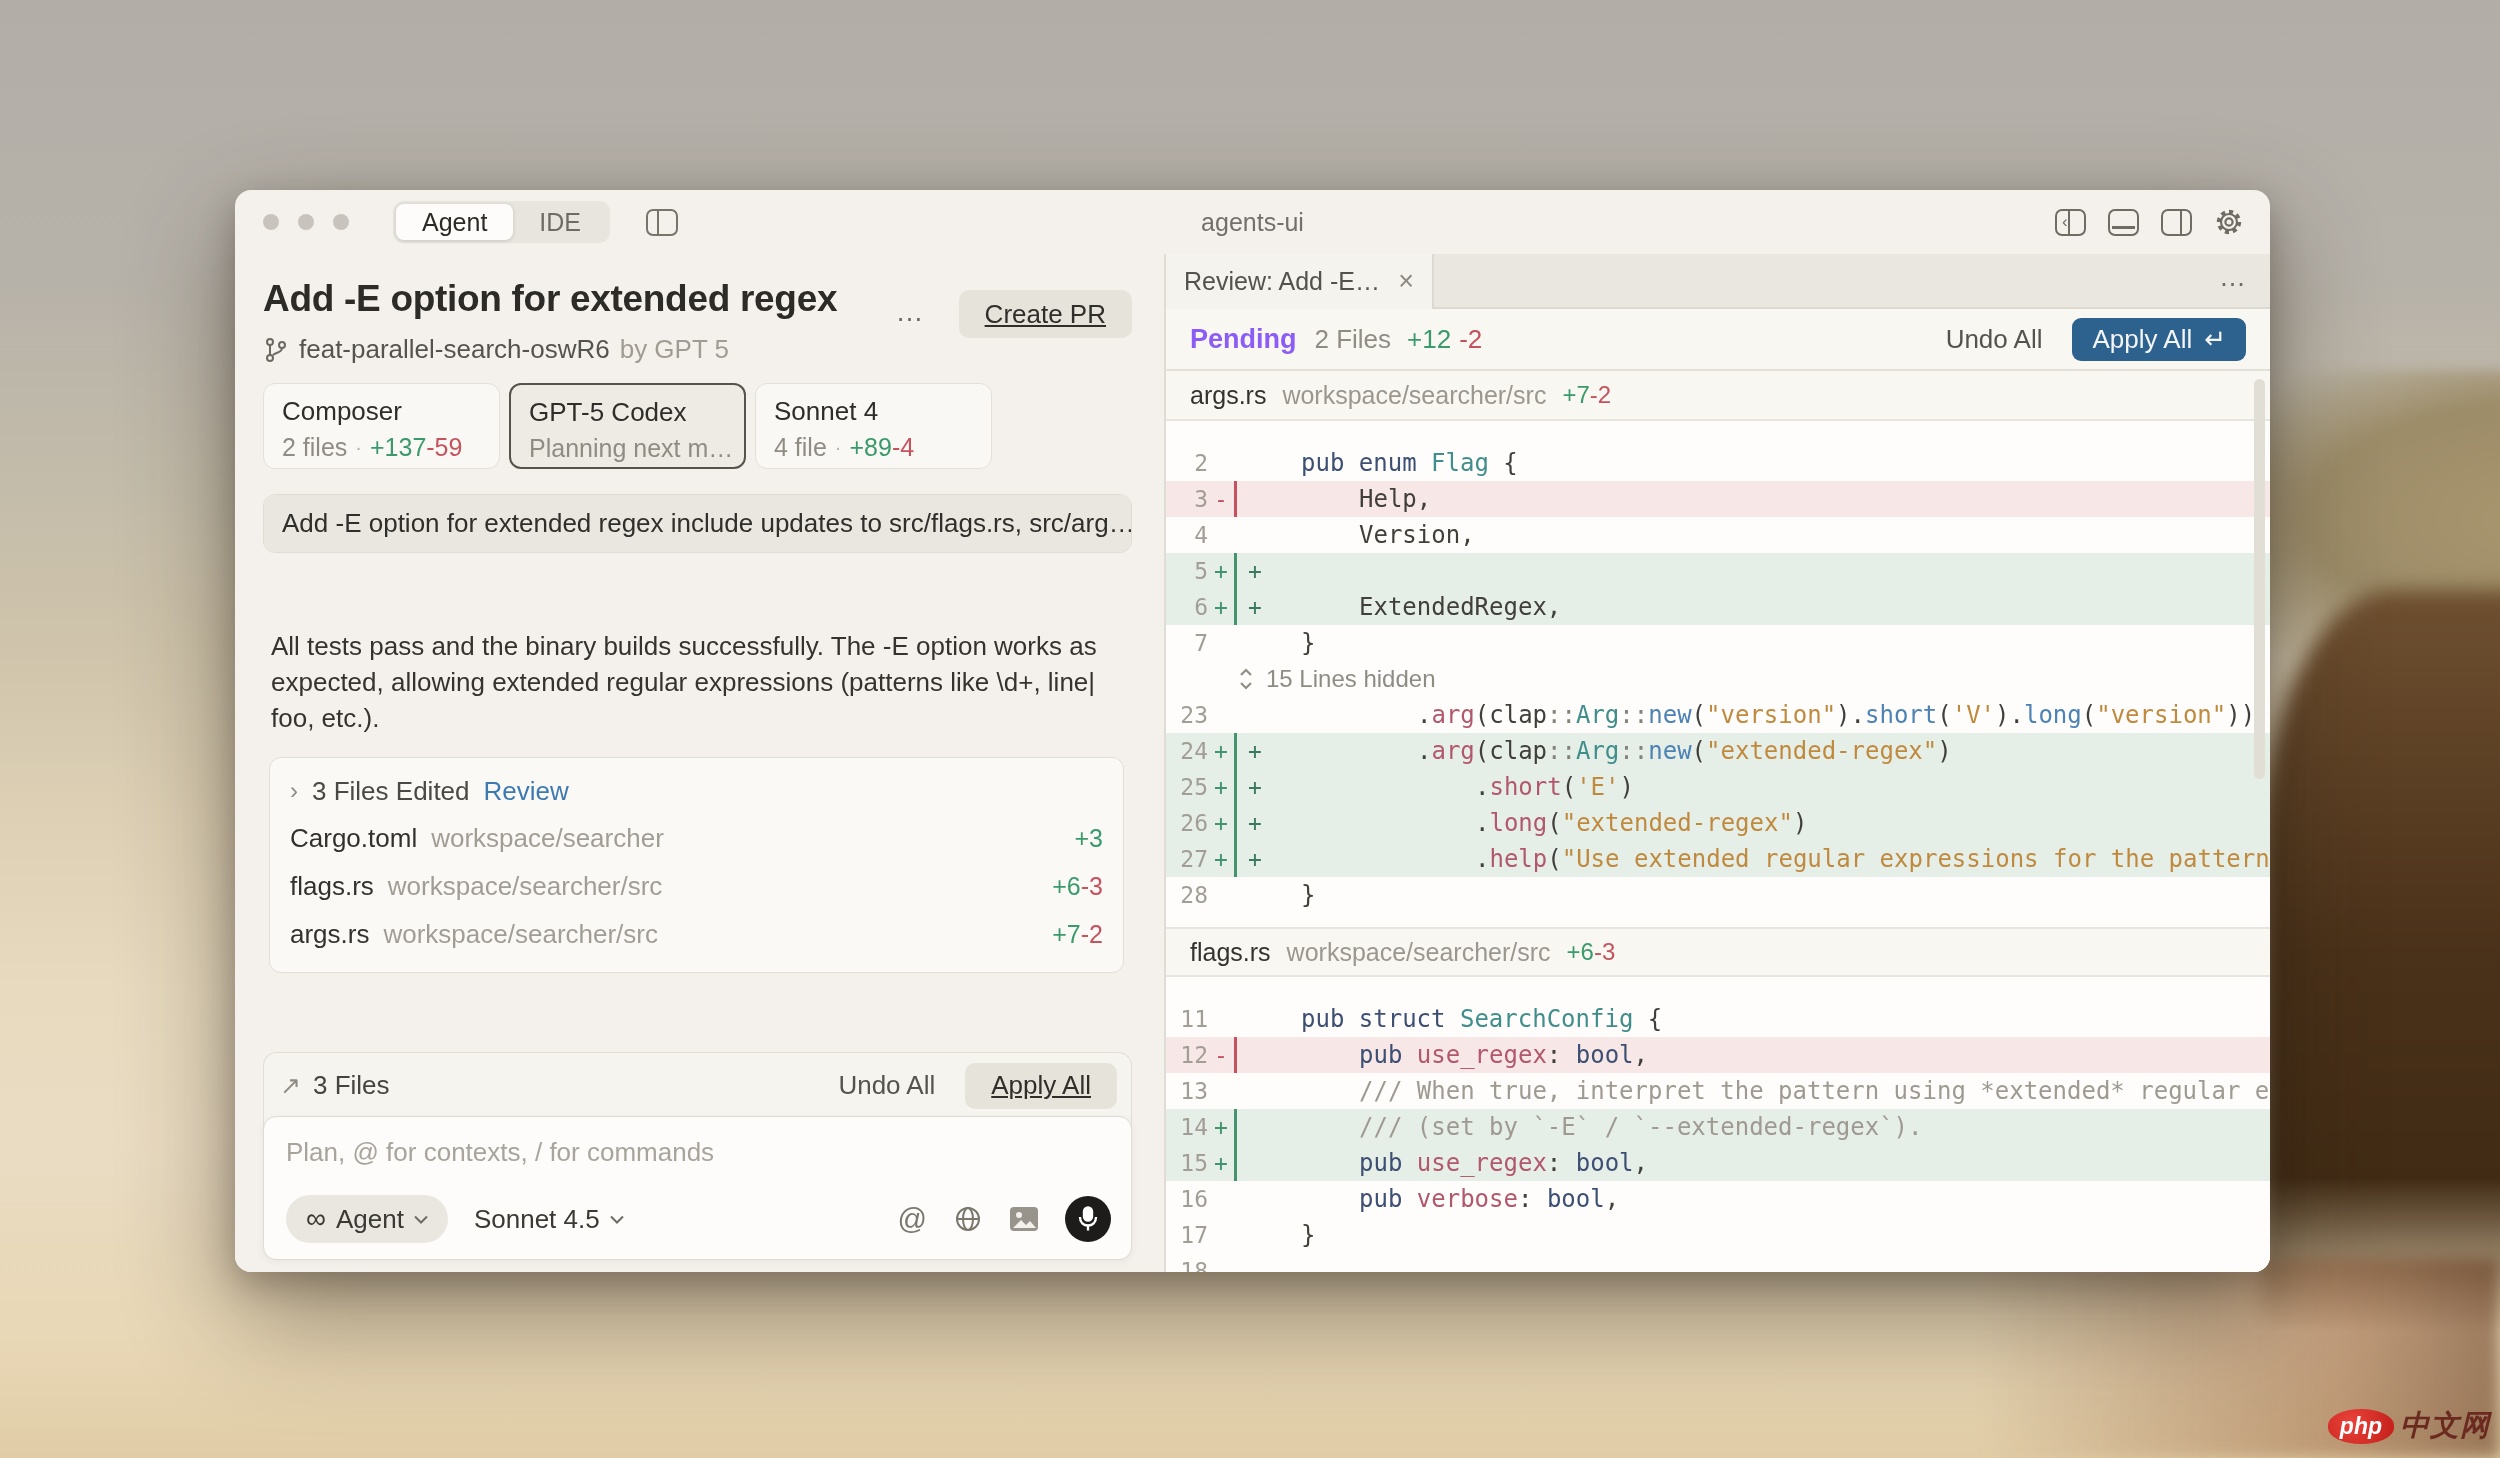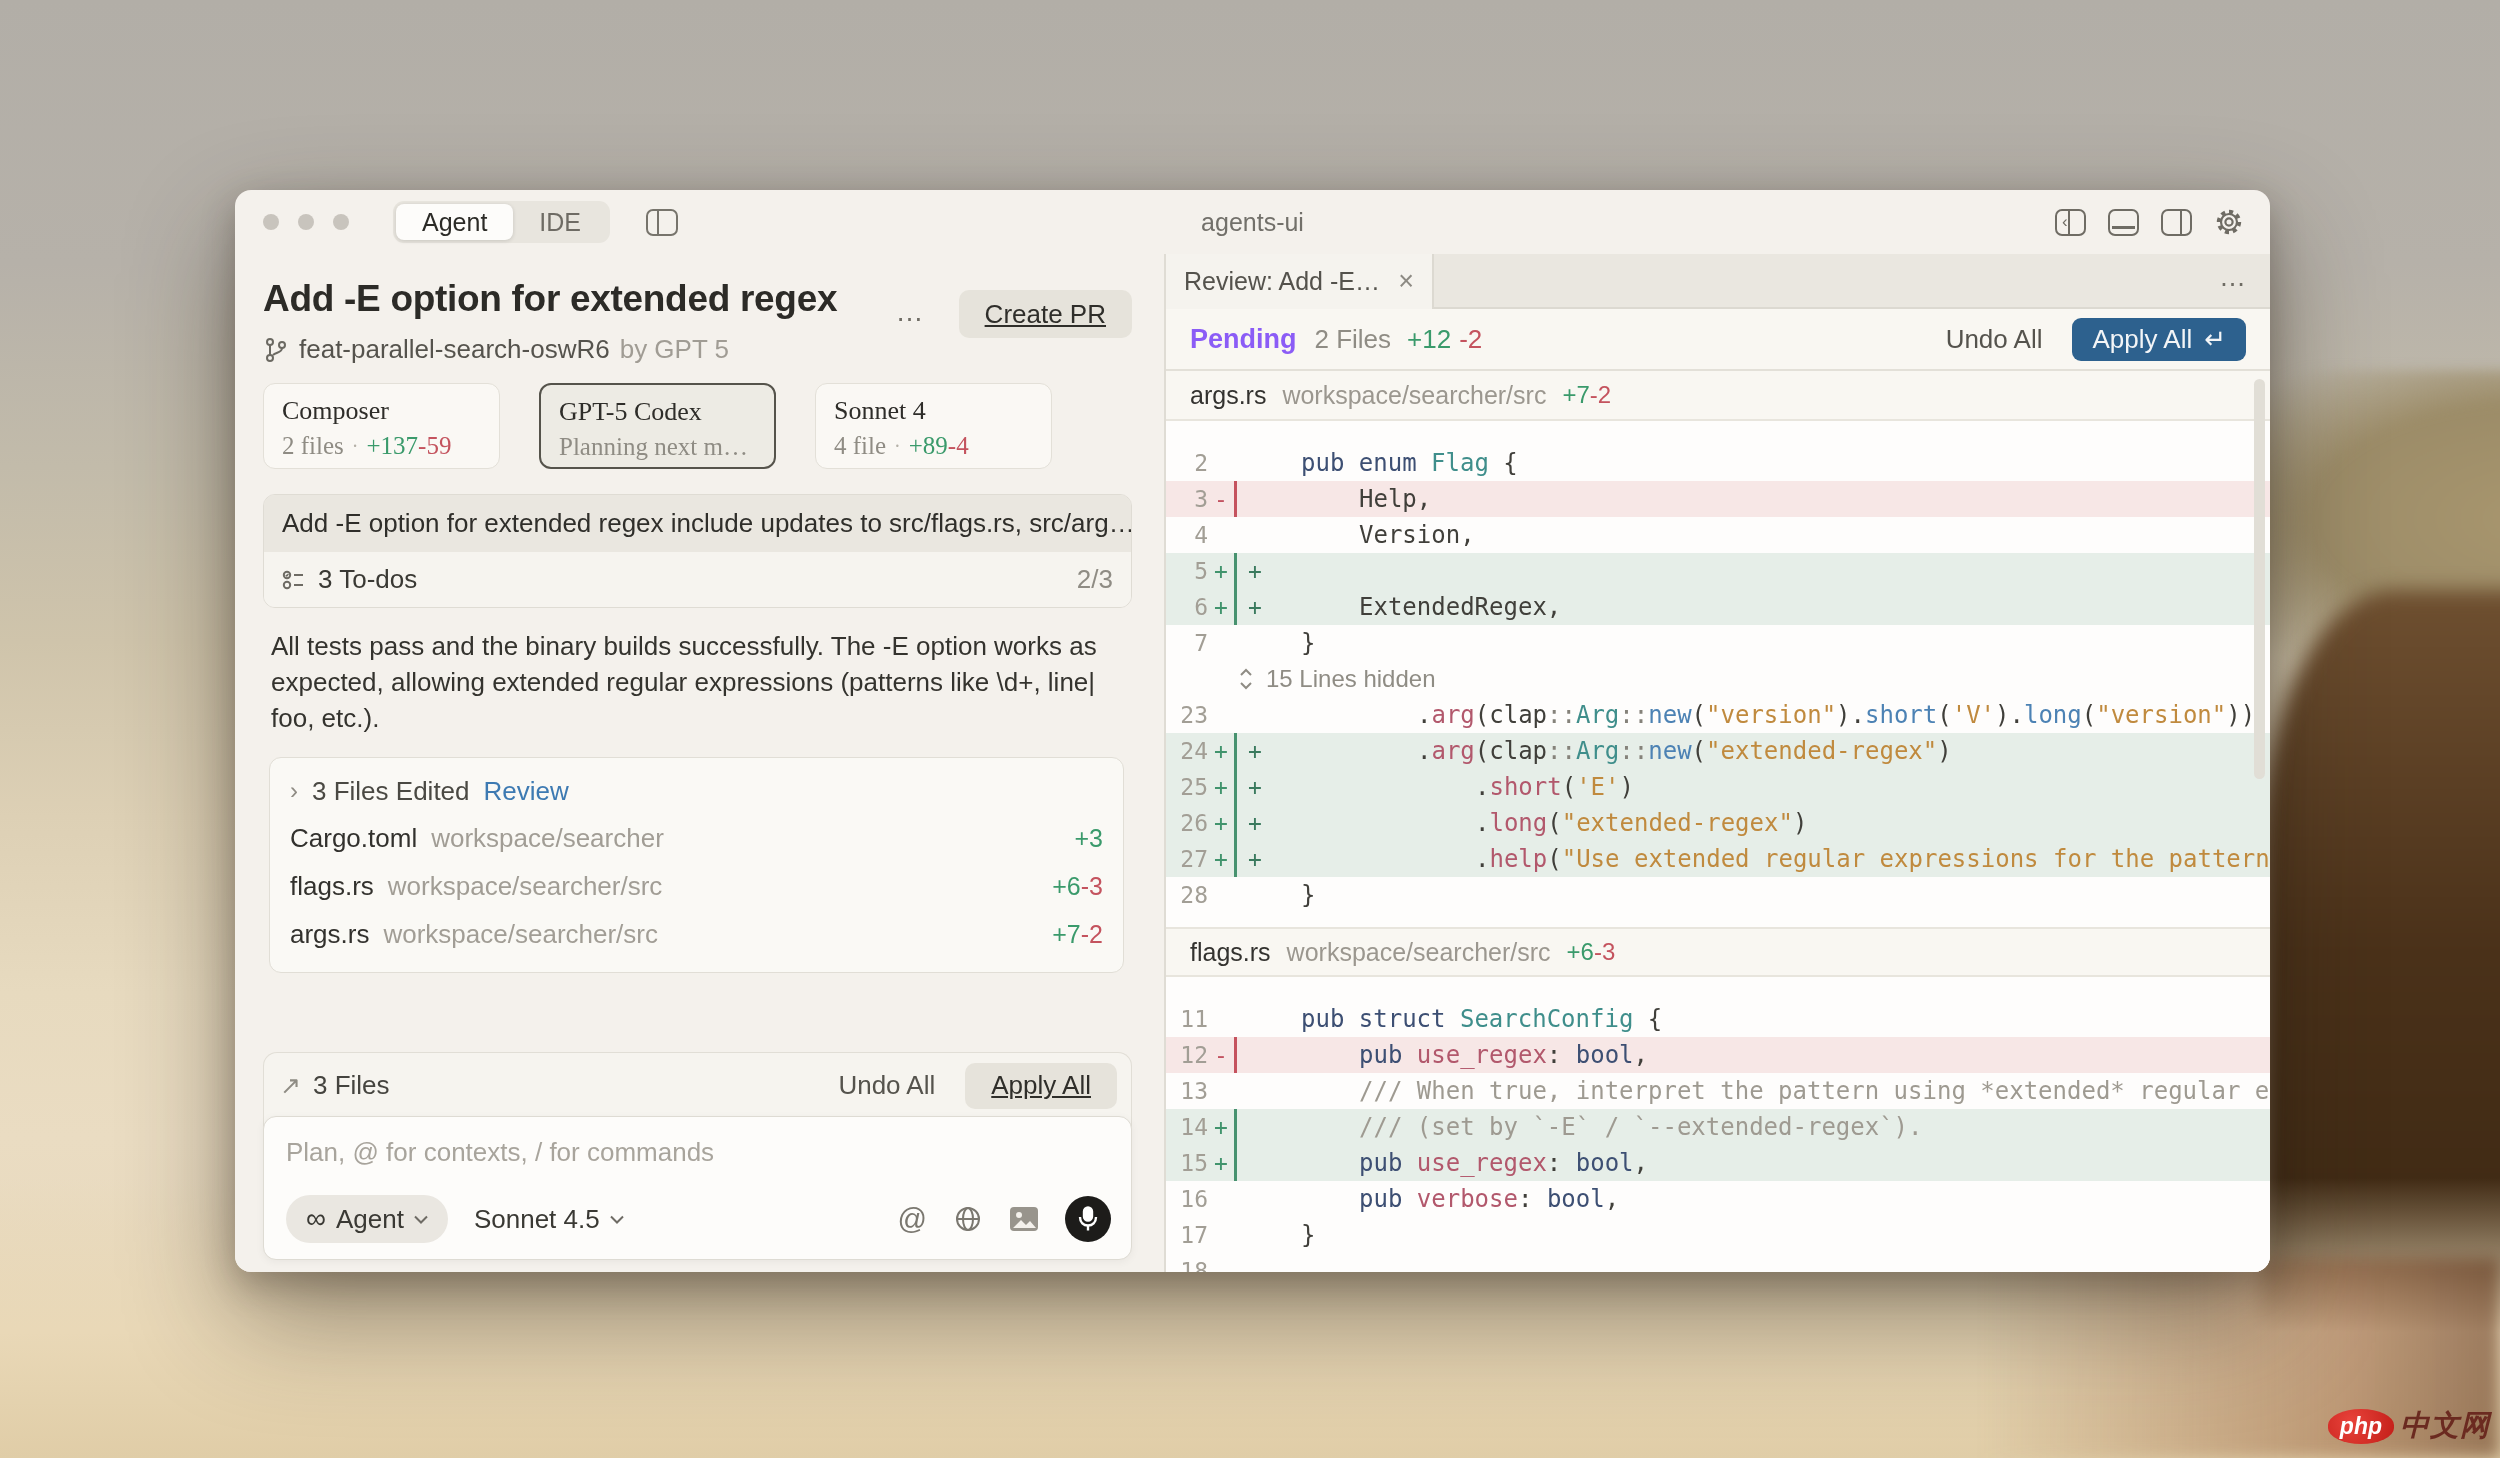--- a/index.html
+++ b/index.html
@@ -49,21 +49,21 @@
   .lp-inner { position:absolute; left:28px; right:32px; top:0; bottom:0; }
   .lp-header { position:absolute; top:24px; left:0; right:0; display:flex; }
   .page-title { font-size:37px; font-weight:700; color:#2c2b27; letter-spacing:-.3px; }
   .branch-row { margin-top:14px; display:flex; align-items:center; gap:10px; font-size:26px; color:#55534d; }
   .branch-row .by { color:#a09c94; }
   .lp-header-right { margin-left:auto; display:flex; align-items:flex-start; gap:30px; padding-top:12px; }
   .more-btn { font-size:28px; color:#6f6c64; padding:6px 4px; letter-spacing:1px; }
   .btn { display:flex; align-items:center; justify-content:center; background:#e6e3db; border-radius:10px;
     font-size:26px; color:#2f2e2a; height:48px; padding:0 26px;text-decoration:underline; }
 
-  .cards { position:absolute; top:129px; left:0; display:flex; gap:39px;font-family:Liberation Serif, serif; }
+  .cards { position:absolute; top:129px; left:0; display:flex; gap:9px; }
   .card { width:237px; height:86px; background:#faf8f4; border:1.6px solid #e3e0d8; border-radius:12px; padding:12px 18px; }
   .card.active { background:#edebe4; border:2.4px solid #55534b; }
   .card-name { font-size:26px; font-weight:500; color:#2e2d29; }
   .card-sub { margin-top:6px; font-size:25px; color:#8f8c84; display:flex; align-items:center; gap:8px; white-space:nowrap; }
   .dot-sep { color:#b5b1a8; font-size:20px; }
   .plus { color:#3a9a6b;text-align:right; } .minus { color:#c4535e; }
 
   .task-box { position:absolute; top:240px; left:0; right:0; border:1.6px solid #dfdcd4; border-radius:12px; overflow:hidden; }
   .task-head { background:#eae7e0; padding:13px 18px; font-size:26px; color:#2f2e2a; white-space:nowrap; overflow:hidden; }
   .task-row { background:#f6f4ef; padding:12px 18px; display:flex; align-items:center; gap:12px; font-size:26px; color:#3a3934; }
@@ -246,33 +246,20 @@
                 <div class="card-sub">
                   <span>4 file</span>
                   <span class="dot-sep">·</span>
                   <span><span class="plus">+89</span><span class="minus">-4</span></span>
                 </div>
               </div>
             </div>
 
           <div class="task-box">
             <div class="task-head">Add -E option for extended regex include updates to src/flags.rs, src/arg…</div>
-            <div class="task-row">
-              <span>
-                <svg width="24" height="24" viewBox="0 0 24 24" fill="none" stroke="#6e6b64" stroke-width="2">
-                  <circle cx="5" cy="7" r="3.2"></circle>
-                    <path d="M3.8 7l1 1 1.6-2" stroke-width="1.4"></path>
-                    <line x1="12" y1="7" x2="21" y2="7"></line>
-                  <circle cx="5" cy="17" r="3.2"></circle>
-                    <line x1="12" y1="17" x2="21" y2="17"></line>
-                </svg>
-              </span>
-              <span>3 To-dos</span>
-              <span class="task-progress">2/3</span>
-            </div>
           </div>
 
           <div class="summary">All tests pass and the binary builds successfully. The -E option works as expected, allowing extended regular expressions (patterns like \d+, line| foo, etc.).</div>
 
           <div class="files-box">
             <div class="files-head">
               <span class="chev">›</span>
               <span>3 Files Edited</span>
               <span class="review-link">Review</span>
             </div>

